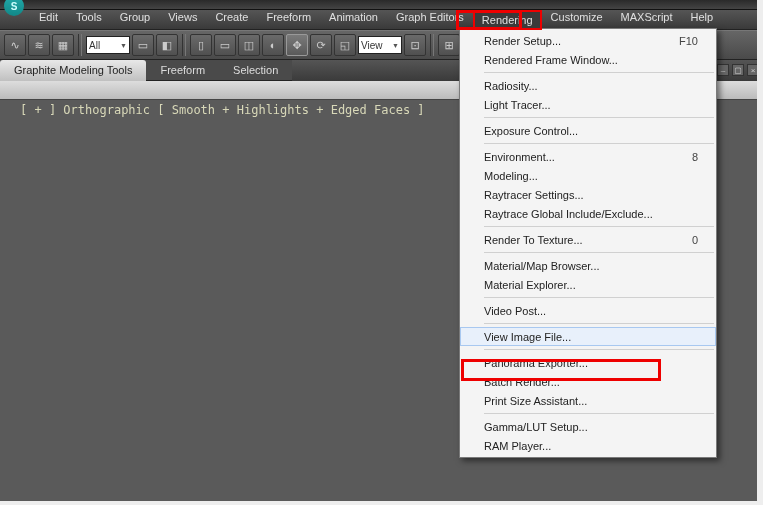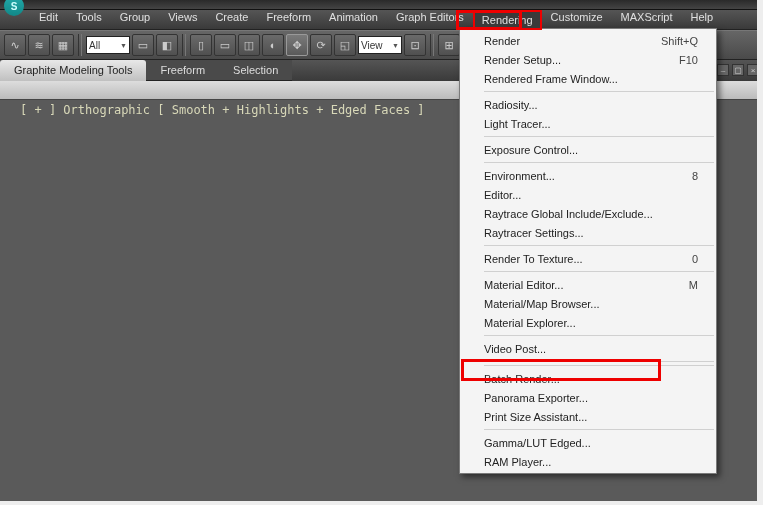--- a/index.html
+++ b/index.html
@@ -108,24 +108,20 @@
 <div class="subribbon">
   <div class="srtab">Polygon Modeling</div>
 </div>
 
 <div class="viewport">
   <div class="vp-label">[ + ] Orthographic [ Smooth + Highlights + Edged Faces ]</div>
 </div>
 
 <div class="dropdown" id="dropdown">
     <div class="dd-row">
-      <span>Render</span>
-      <span class="short">Shift+Q</span>
-    </div>
-    <div class="dd-row">
       <span>Render Setup...</span>
       <span class="short">F10</span>
     </div>
     <div class="dd-row">
       <span>Rendered Frame Window...</span>
     </div>
     <div class="dd-sep"></div>
     <div class="dd-row">
       <span>Radiosity...</span>
     </div>
@@ -135,62 +131,61 @@
     <div class="dd-sep"></div>
     <div class="dd-row">
       <span>Exposure Control...</span>
     </div>
     <div class="dd-sep"></div>
     <div class="dd-row">
       <span>Environment...</span>
       <span class="short">8</span>
     </div>
     <div class="dd-row">
-      <span>Editor...</span>
+      <span>Modeling...</span>
+    </div>
+    <div class="dd-row">
+      <span>Raytracer Settings...</span>
     </div>
     <div class="dd-row">
       <span>Raytrace Global Include/Exclude...</span>
-    </div>
-    <div class="dd-row">
-      <span>Raytracer Settings...</span>
     </div>
     <div class="dd-sep"></div>
     <div class="dd-row">
       <span>Render To Texture...</span>
       <span class="short">0</span>
     </div>
     <div class="dd-sep"></div>
-    <div class="dd-row">
-      <span>Material Editor...</span>
-      <span class="short">M</span>
-    </div>
     <div class="dd-row">
       <span>Material/Map Browser...</span>
     </div>
     <div class="dd-row">
       <span>Material Explorer...</span>
     </div>
     <div class="dd-sep"></div>
     <div class="dd-row">
       <span>Video Post...</span>
     </div>
     <div class="dd-sep"></div>
+    <div class="dd-row hover">
+      <span>View Image File...</span>
+    </div>
     <div class="dd-sep"></div>
     <div class="dd-row">
-      <span>Batch Render...</span>
+      <span>Panorama Exporter...</span>
     </div>
     <div class="dd-row">
-      <span>Panorama Exporter...</span>
+      <span>Batch Render...</span>
     </div>
     <div class="dd-row">
       <span>Print Size Assistant...</span>
     </div>
     <div class="dd-sep"></div>
     <div class="dd-row">
-      <span>Gamma/LUT Edged...</span>
+      <span>Gamma/LUT Setup...</span>
     </div>
     <div class="dd-row">
       <span>RAM Player...</span>
     </div>
   </div>
 
 <div class="dd-highlight hl-menu"></div>
 <div class="dd-highlight hl-item"></div>
 
 <div class="right-strip"></div>

